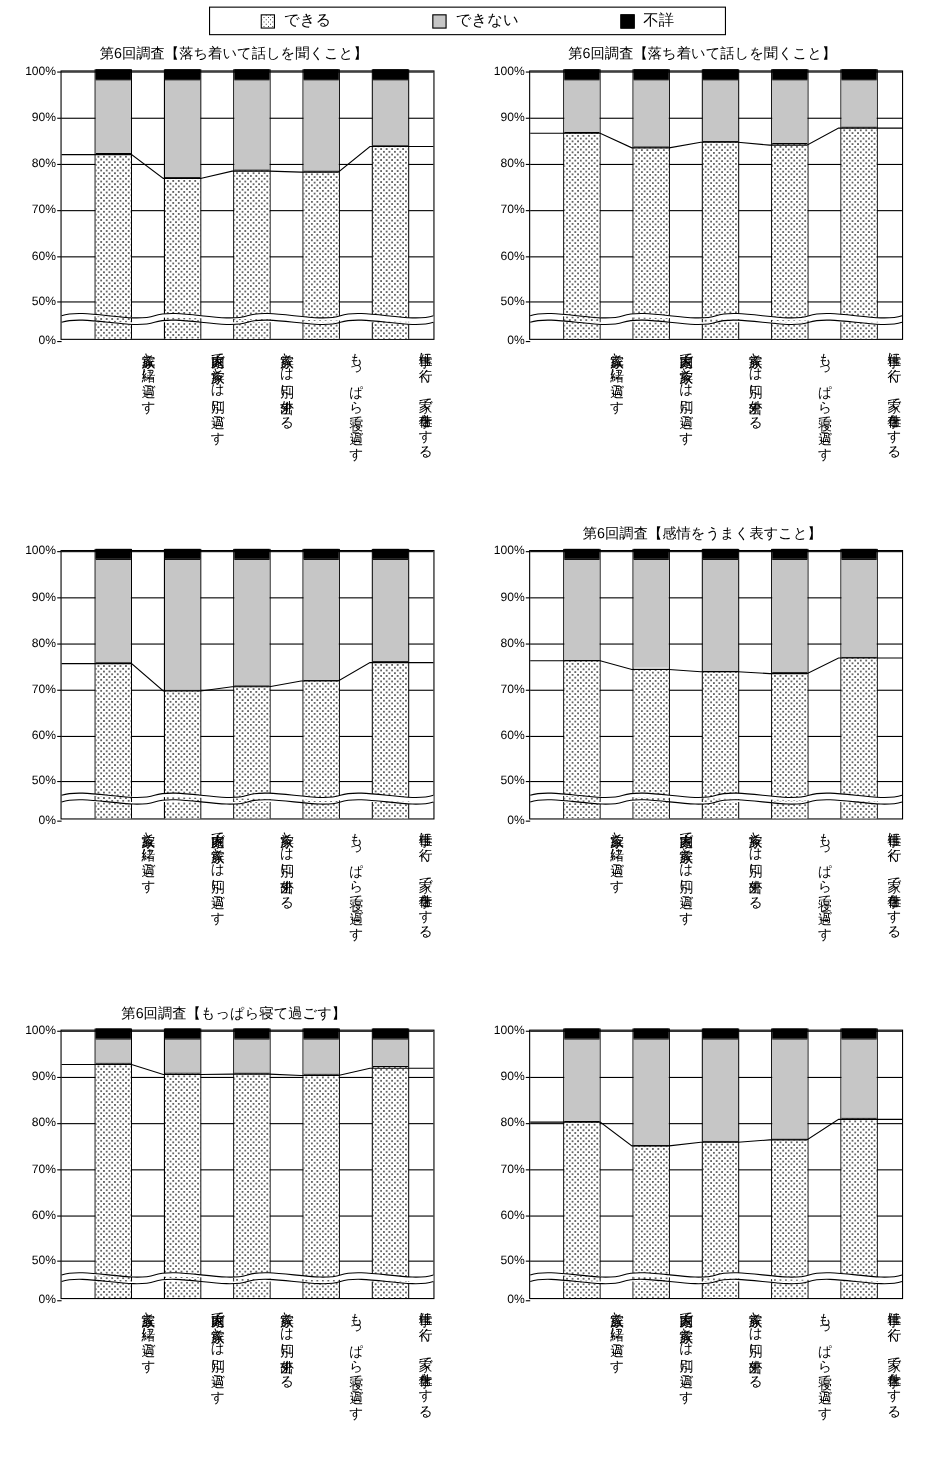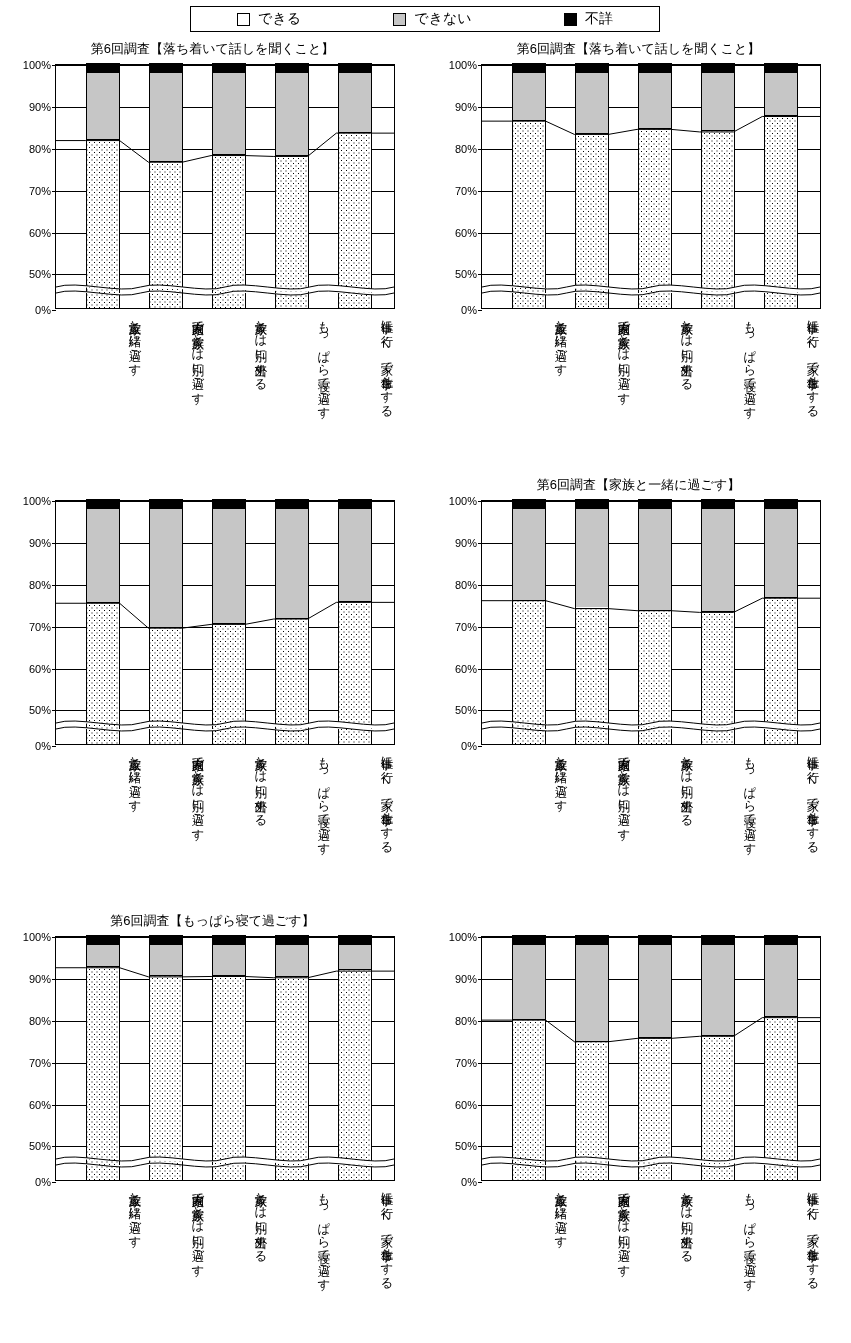--- a/index.html
+++ b/index.html
@@ -389,21 +389,21 @@
       </div>
       <div class="xlabels">
         <div class="xlabel" style="left: 26px;">家族と一緒に過ごす</div>
         <div class="xlabel" style="left: 89px;">家庭内で家族とは別に過ごす</div>
         <div class="xlabel" style="left: 152px;">家族とは別に外出する</div>
         <div class="xlabel" style="left: 215px;">もっぱら寝て過ごす</div>
         <div class="xlabel" style="left: 278px;">仕事に行く、家で仕事をする</div>
       </div>
     </div>
     <div class="chart-cell" style="left: 426px; top: 436px;">
-      <div class="chart-title">第6回調査【家族と一緒に過ごす】</div>
+      <div class="chart-title">第6回調査【感情をうまく表すこと】</div>
       <div class="plot">
         <div class="gridline" style="top: 0px;"></div>
         <div class="tickmark" style="top: 0px;"></div>
         <div class="ytick" style="top: 0px;">100%</div>
         <div class="gridline" style="top: 41.895px;"></div>
         <div class="tickmark" style="top: 41.895px;"></div>
         <div class="ytick" style="top: 41.895px;">90%</div>
         <div class="gridline" style="top: 83.79px;"></div>
         <div class="tickmark" style="top: 83.79px;"></div>
         <div class="ytick" style="top: 83.79px;">80%</div>

